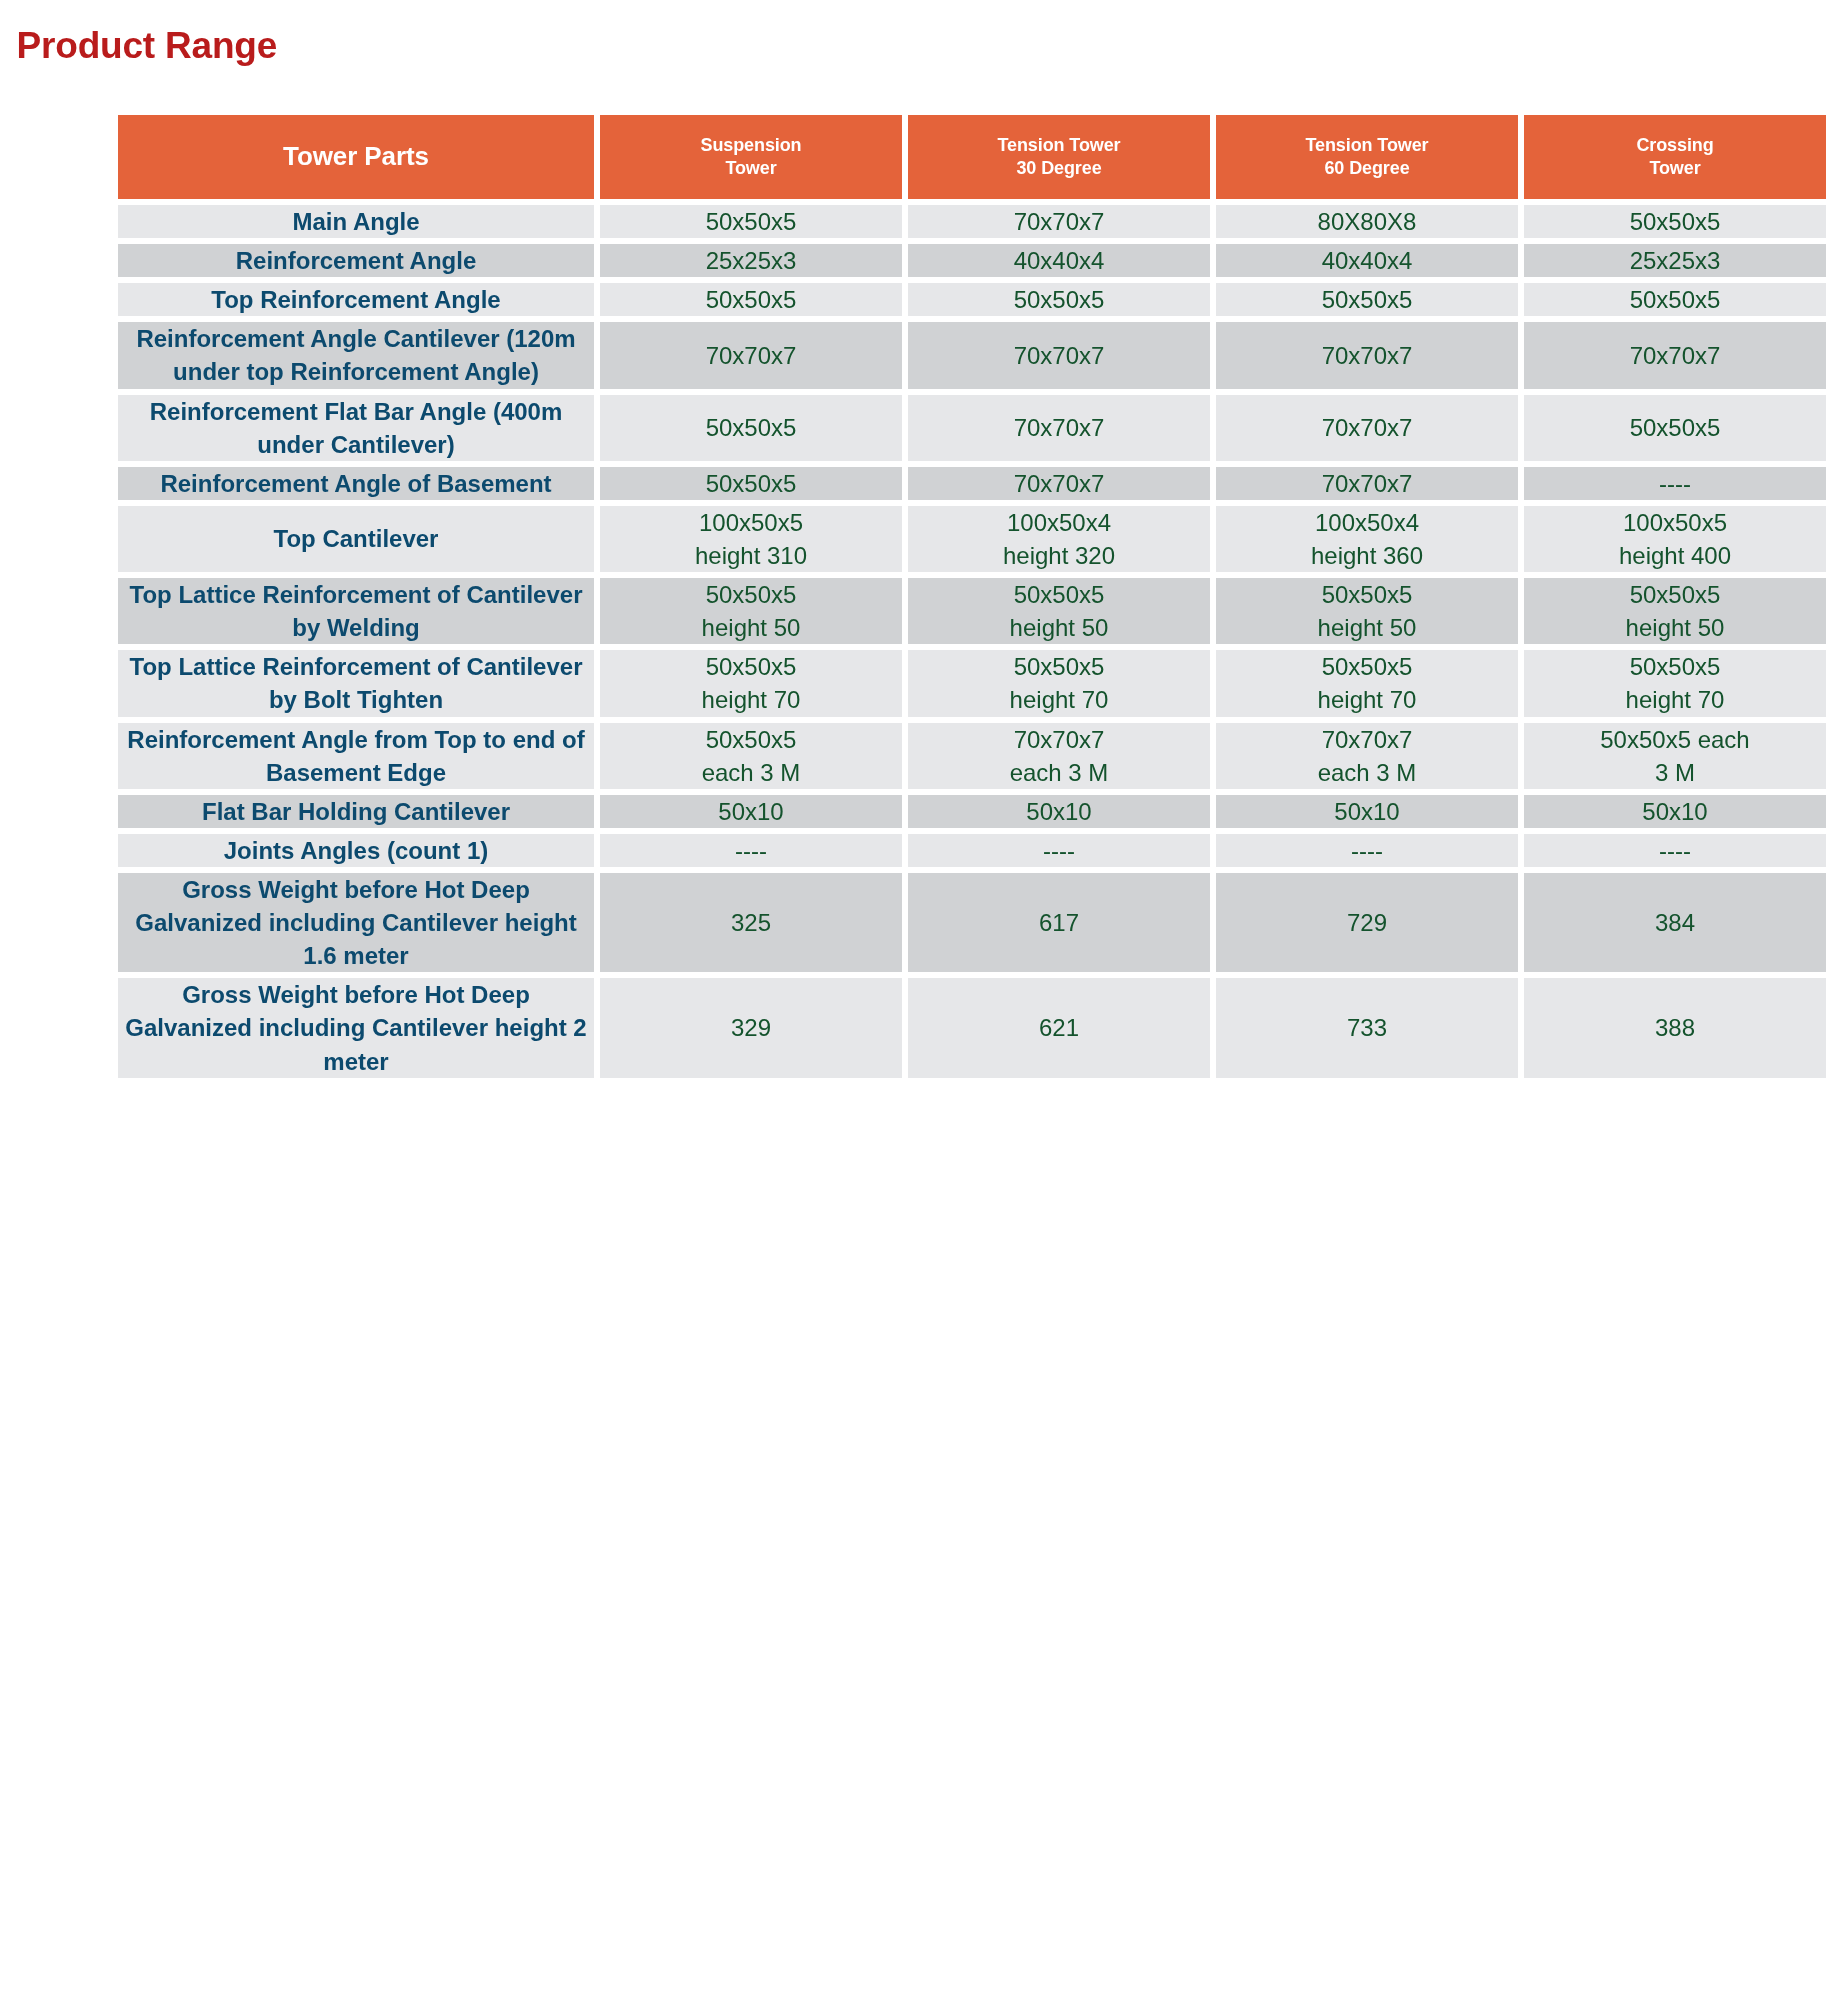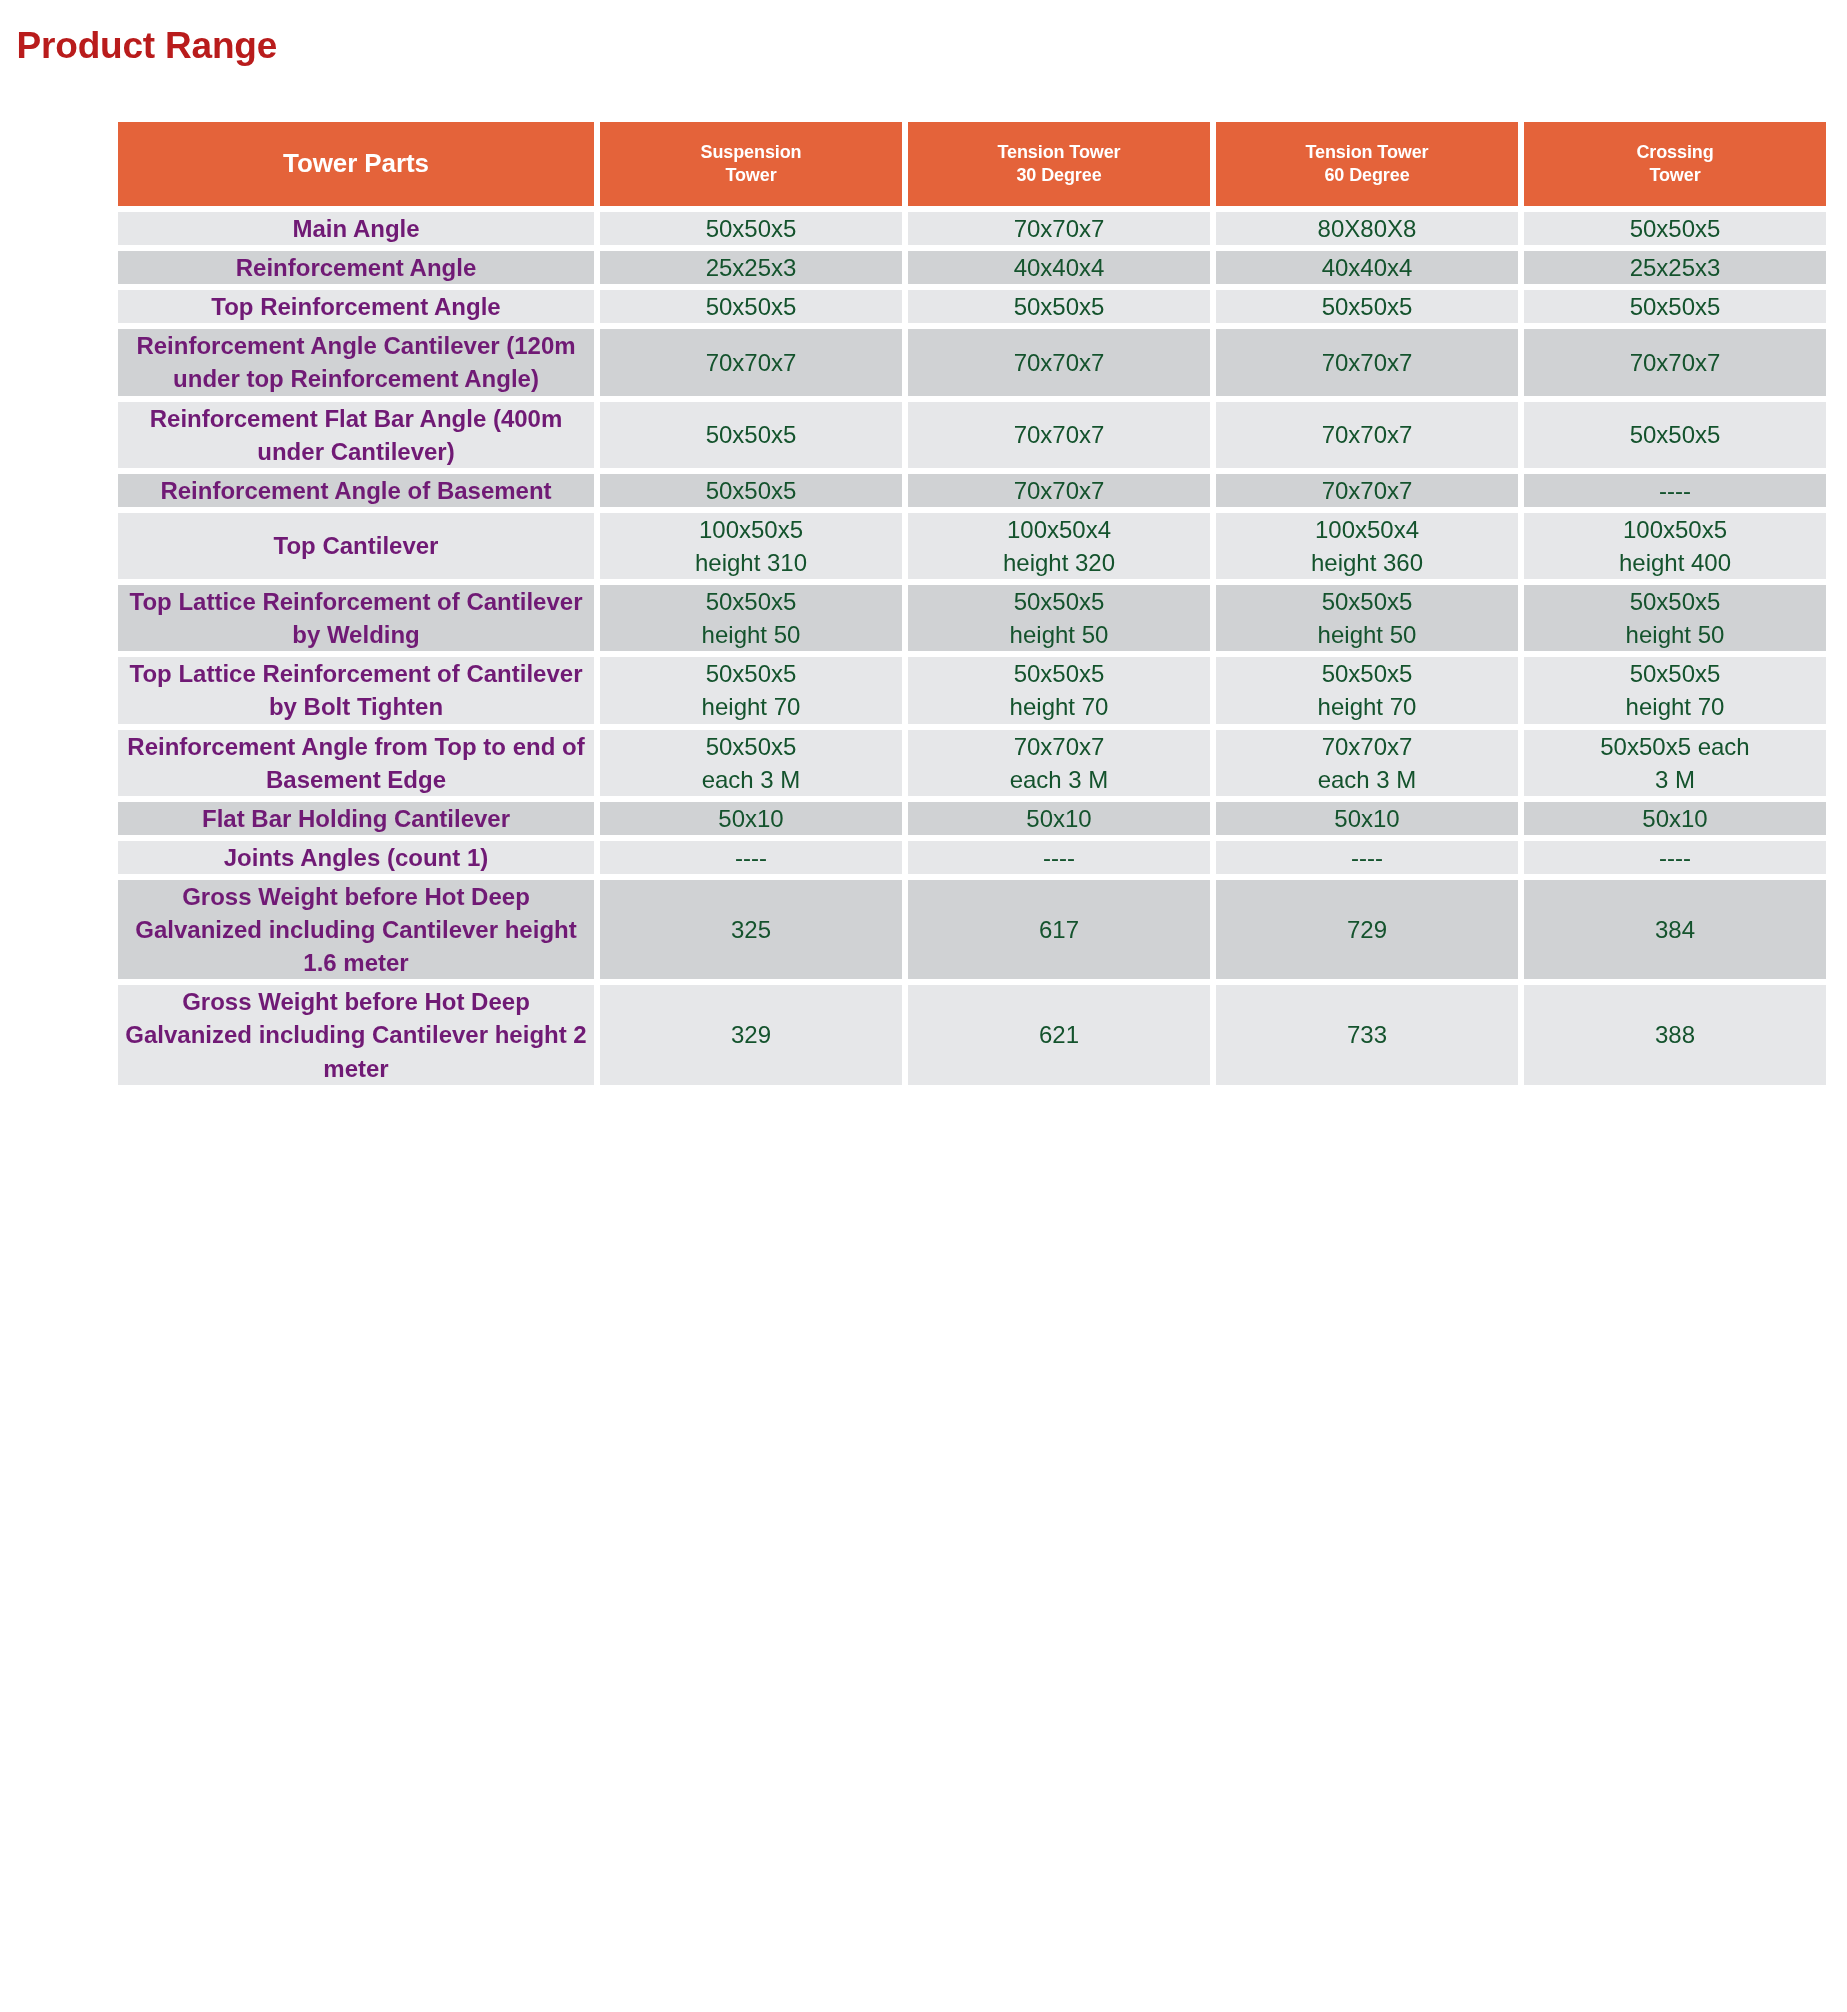--- a/index.html
+++ b/index.html
@@ -26,21 +26,21 @@
     top: 1.7px;
     font-size: 37px;
     font-weight: bold;
     letter-spacing: -0.2px;
     color: #b91c1c;
     line-height: 1.1;
   }
   #product-table {
     position: absolute;
     left: 112px;
-    top: 116px;
+    top: 109px;
     width: 1712px;
     border-collapse: separate;
     border-spacing: 6.6px 6.6px;
     table-layout: fixed;
   }
   #product-table tr { }
   #product-table th,
   #product-table td {
     padding: 0;
     margin: 0;
@@ -63,21 +63,21 @@
   }
   thead th.head-label {
     font-size: 26px;
   }
 
   
   tbody tr.row-light td { background: #e6e7e9; }
   tbody tr.row-dark  td { background: #d0d2d4; }
 
   td.cell-label {
-    color: #701a75;
+    color: #0c4a6e;
     font-size: 24px;
     font-weight: 600;
     line-height: 1.38;
     padding: 11.6px 21.6px;
   }
   td.cell-value {
     color: #14532d;
     font-size: 24px;
     font-weight: 400;
     line-height: 1.38;

